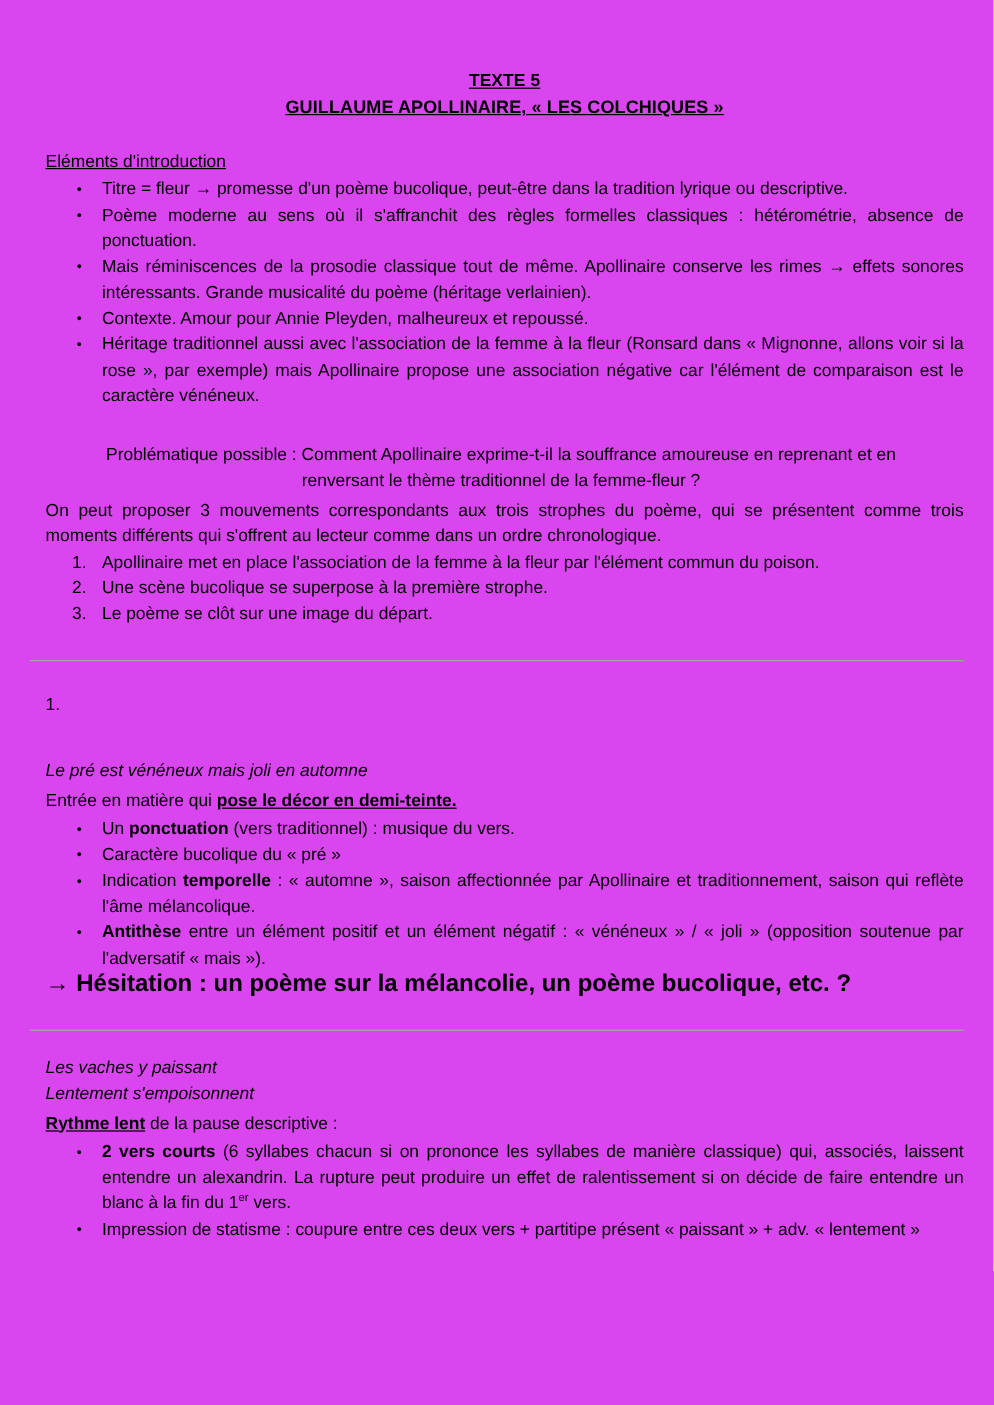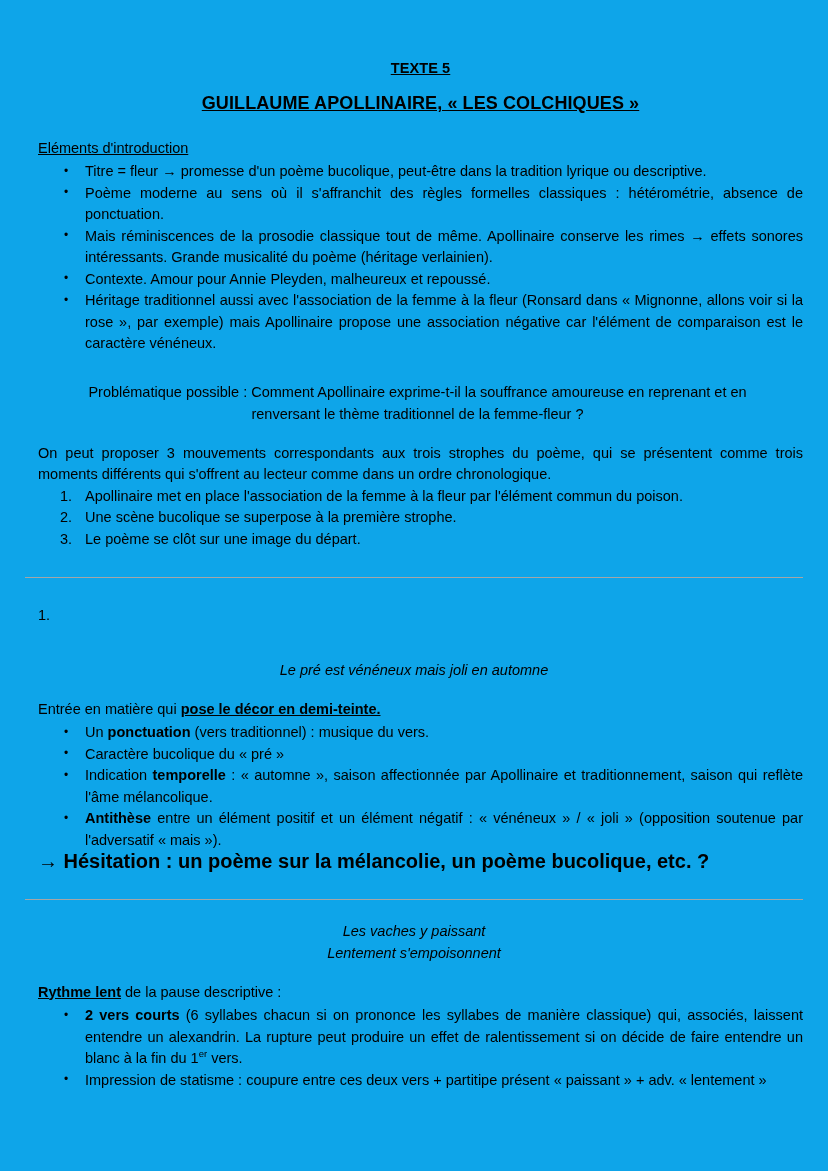--- a/index.html
+++ b/index.html
@@ -13,55 +13,55 @@
     font-family: "Liberation Sans", sans-serif;
     color: #000000;
     -webkit-font-smoothing: antialiased;
   }
   .page {
     position: relative;
     width: 828px;
     min-height: 1171px;
     box-sizing: border-box;
     padding: 58px 25px 40px 38px;
-    background: #0ea5e9;
+    background: #d946ef;
   }
 
   
   .doc-title {
     text-align: center;
     font-size: 14.5px;
     font-weight: bold;
     line-height: 20px;
     letter-spacing: 0.1px;
   }
   .doc-title span.u { text-decoration: underline; }
   .doc-subtitle {
     text-align: center;
-    font-size: 18px;
+    font-size: 15px;
     font-weight: bold;
     line-height: 20px;
-    margin-top: 15px;
+    margin-top: 2px;
     letter-spacing: 0.1px;
   }
   .doc-subtitle span.u { text-decoration: underline; }
 
   
   .section-heading {
     font-size: 14.5px;
     line-height: 21px;
     margin-top: 25px;
   }
   .section-heading .u { text-decoration: underline; }
 
   .para {
     font-size: 14.5px;
     line-height: 21.5px;
     text-align: justify;
-    margin-top: 18px;
+    margin-top: 4px;
   }
 
   
   ul.bullets {
     list-style: none;
     margin: 2px 0 0 0;
     padding: 0;
   }
   ul.bullets > li {
     position: relative;
@@ -126,21 +126,20 @@
 
   
   .movement-num {
     font-size: 14.5px;
     line-height: 21.5px;
     margin-top: 27px;
   }
 
   
   .poem {
-    text-align: center;
     font-style: italic;
     font-size: 14.5px;
     line-height: 22px;
     margin-top: 32px;
     padding-right: 13px;
   }
   .poem .line { display: block; }
   .poem-2 { margin-top: 20px; }
 
   

